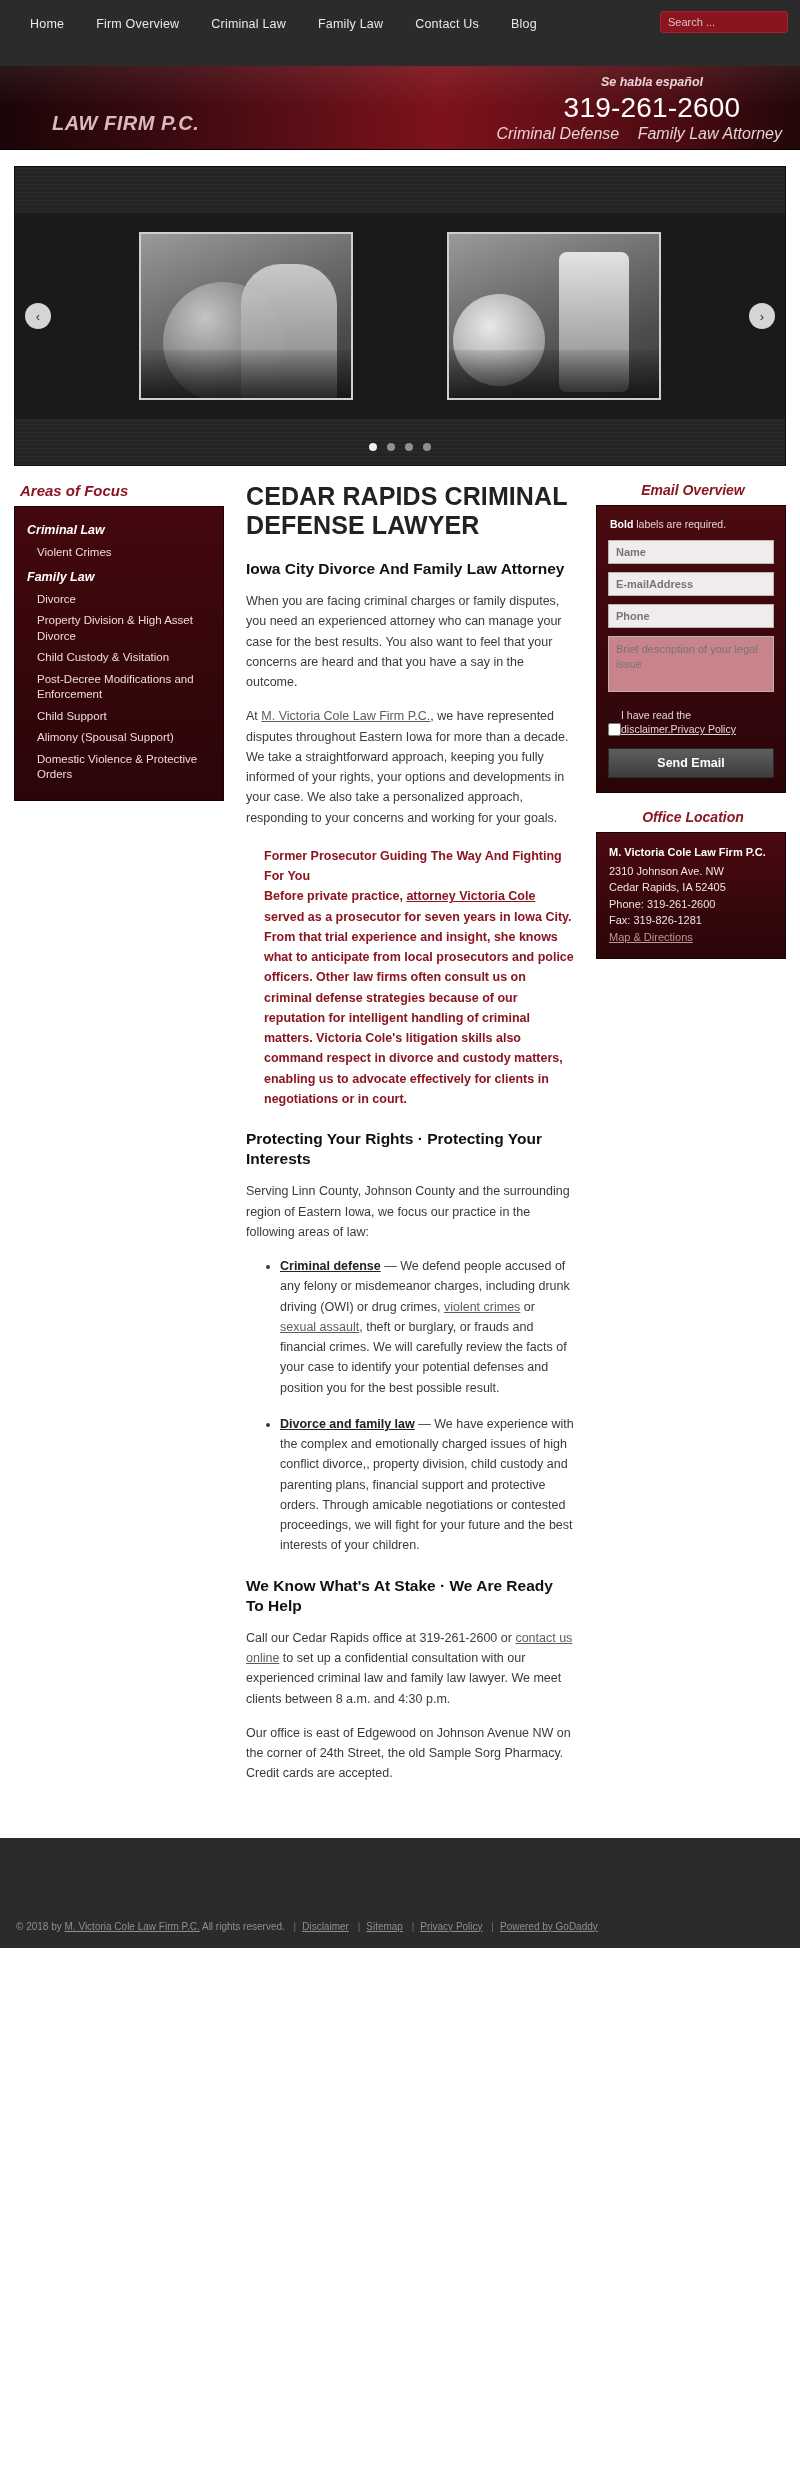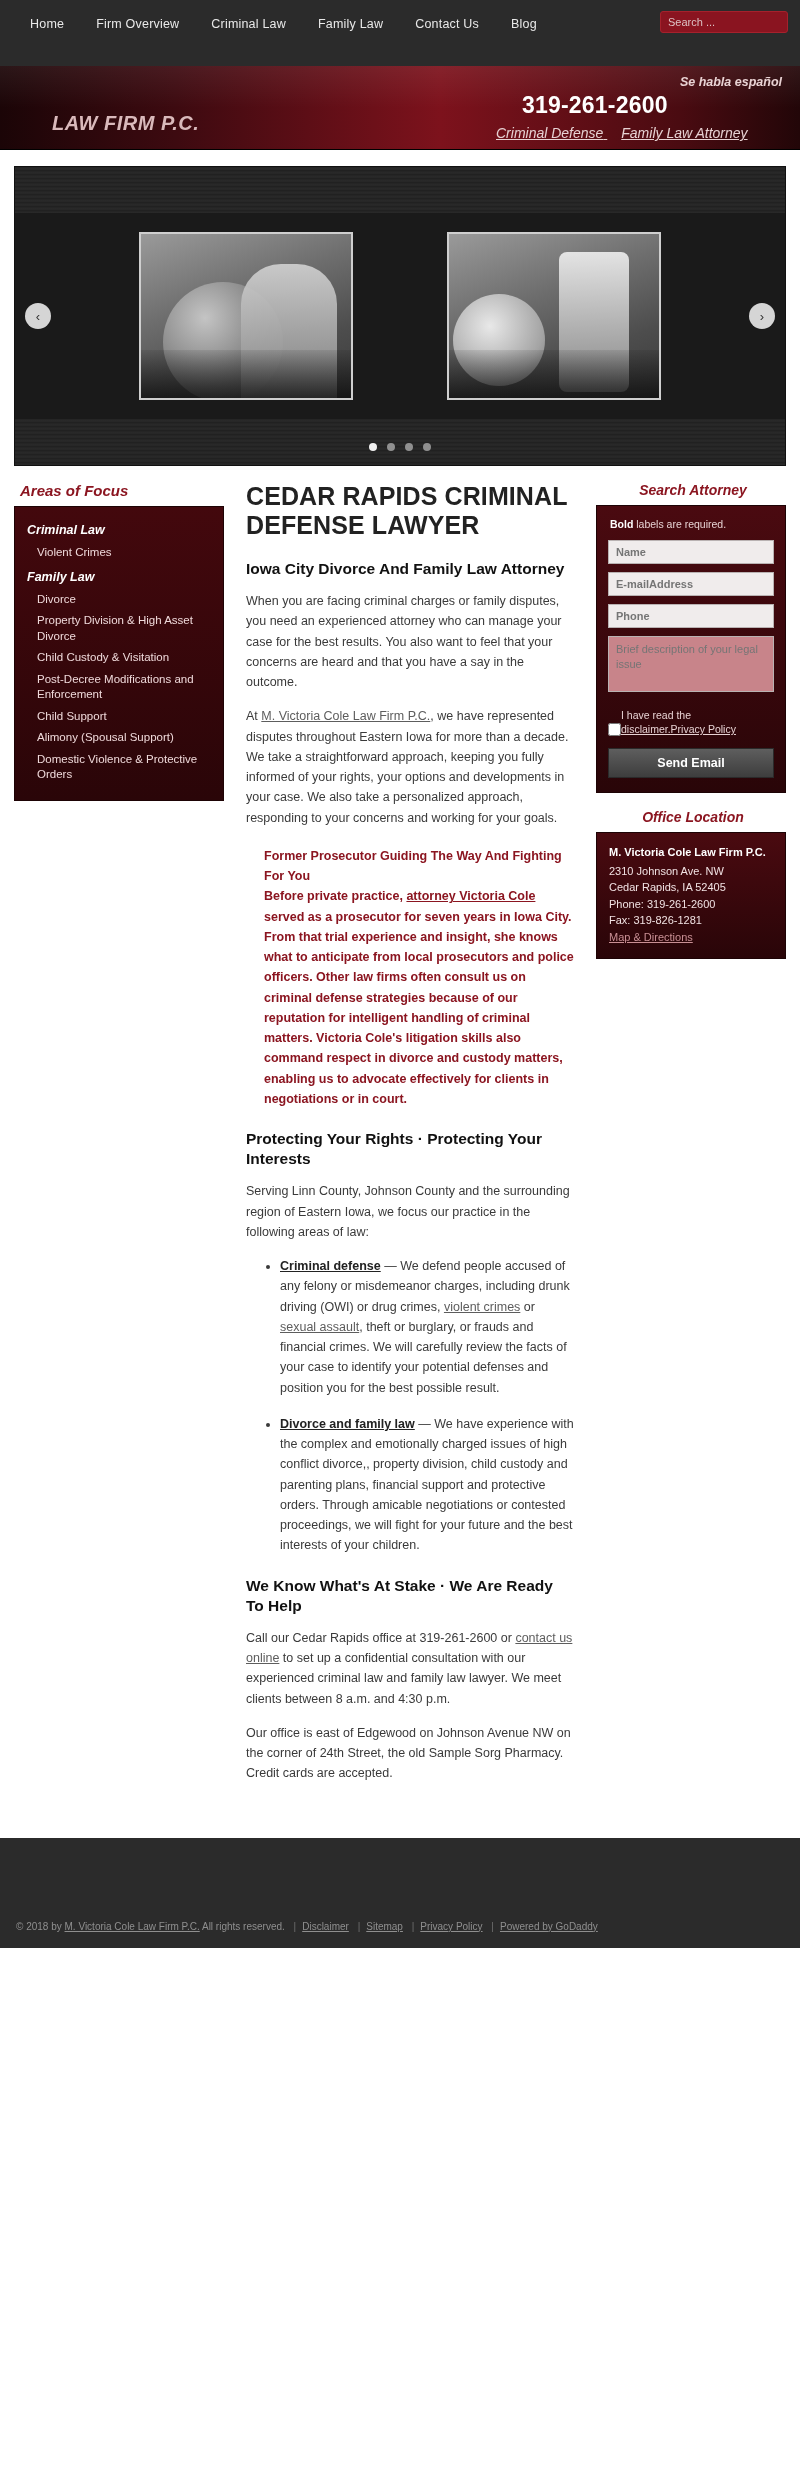--- a/index.html
+++ b/index.html
@@ -78,39 +78,39 @@
     font-style: italic;
     font-weight: bold;
     letter-spacing: .5px;
   }
   .brand-espanol {
     position:absolute; right: 18px; top: 9px;
     color: #e9d3d4;
     font-size: 12.5px;
     font-style: italic;
     font-weight: bold;
-    text-align: right;
+    text-align: center;
     width: 260px;
   }
   .brand-phone {
     position:absolute; right: 18px; top: 26px;
     color: #ffffff;
-    font-size: 23px;
-    font-weight: bold;
-    text-align: left;
+    font-size: 28px;
+    font-weight: normal;
+    text-align: center;
     width: 260px;
     letter-spacing: .2px;
   }
   .brand-practice {
     position:absolute; right: 18px; top: 59px;
     color: #e7d2d3;
-    font-size: 14px;
-    font-style: italic;
+    font-size: 16px;
+    font-style: italic;
+    text-align: right;
     width: 300px;
-    text-decoration: underline;
   }
   .brand-practice span { margin-left: 14px; }
 
   
   .hero {
     margin: 16px 14px 0 14px;
     height: 300px;
     background: #1a1a1a;
     position: relative;
     border: 1px solid #111;
@@ -474,21 +474,21 @@
       </ul>
 
       <h2 class="sec">We Know What's At Stake · We Are Ready To Help</h2>
       <p>
         <span>Call our Cedar Rapids office at 319-261-2600 or </span><a href="#">contact us online</a><span> to set up a confidential consultation with our experienced criminal law and family law lawyer. We meet clients between 8 a.m. and 4:30 p.m.</span>
       </p>
       <p>Our office is east of Edgewood on Johnson Avenue NW on the corner of 24th Street, the old Sample Sorg Pharmacy. Credit cards are accepted.</p>
     </div>
 
     <div class="col-right">
-      <div class="email-title">Search Attorney</div>
+      <div class="email-title">Email Overview</div>
       <div class="form-panel">
         <div class="form-note">
           <b>Bold</b><span> labels are required.</span>
         </div>
         <input class="field" type="text" placeholder="Name" style="">
         <input class="field" type="text" placeholder="E-mailAddress" style="">
         <input class="field" type="text" placeholder="Phone" style="">
         <textarea class="field" placeholder="Brief description of your legal issue" style=""></textarea>
         <label class="checkline">
           <input type="checkbox" style="">

